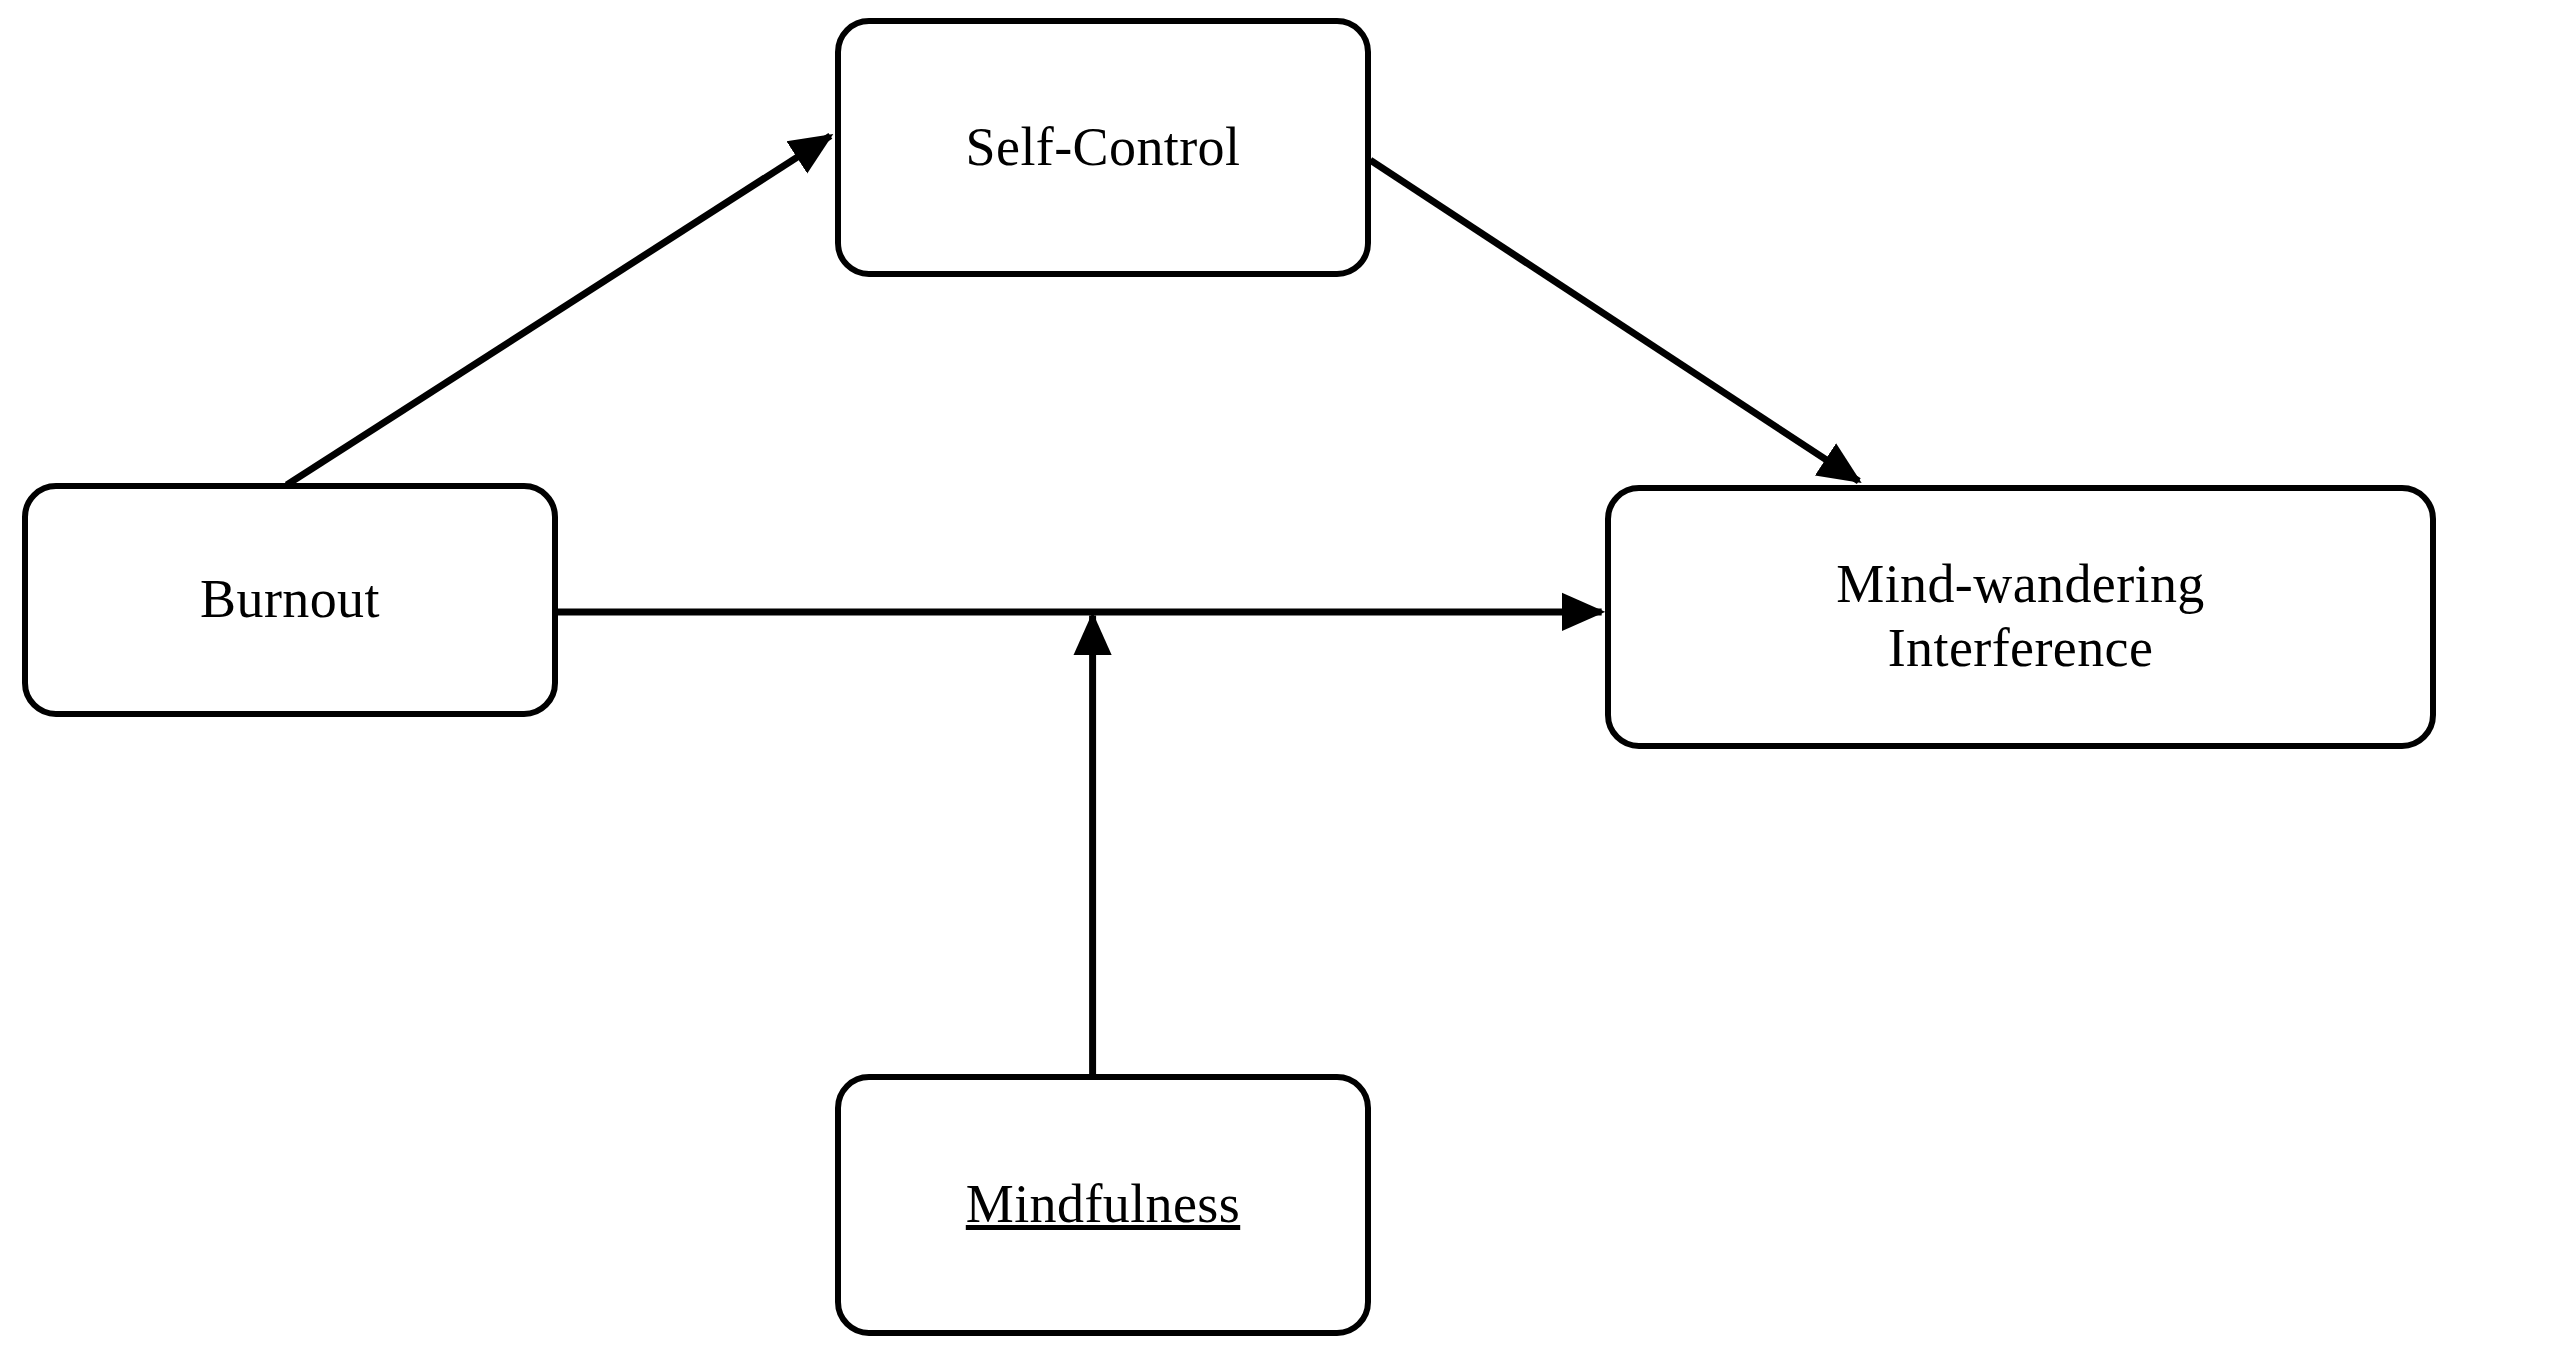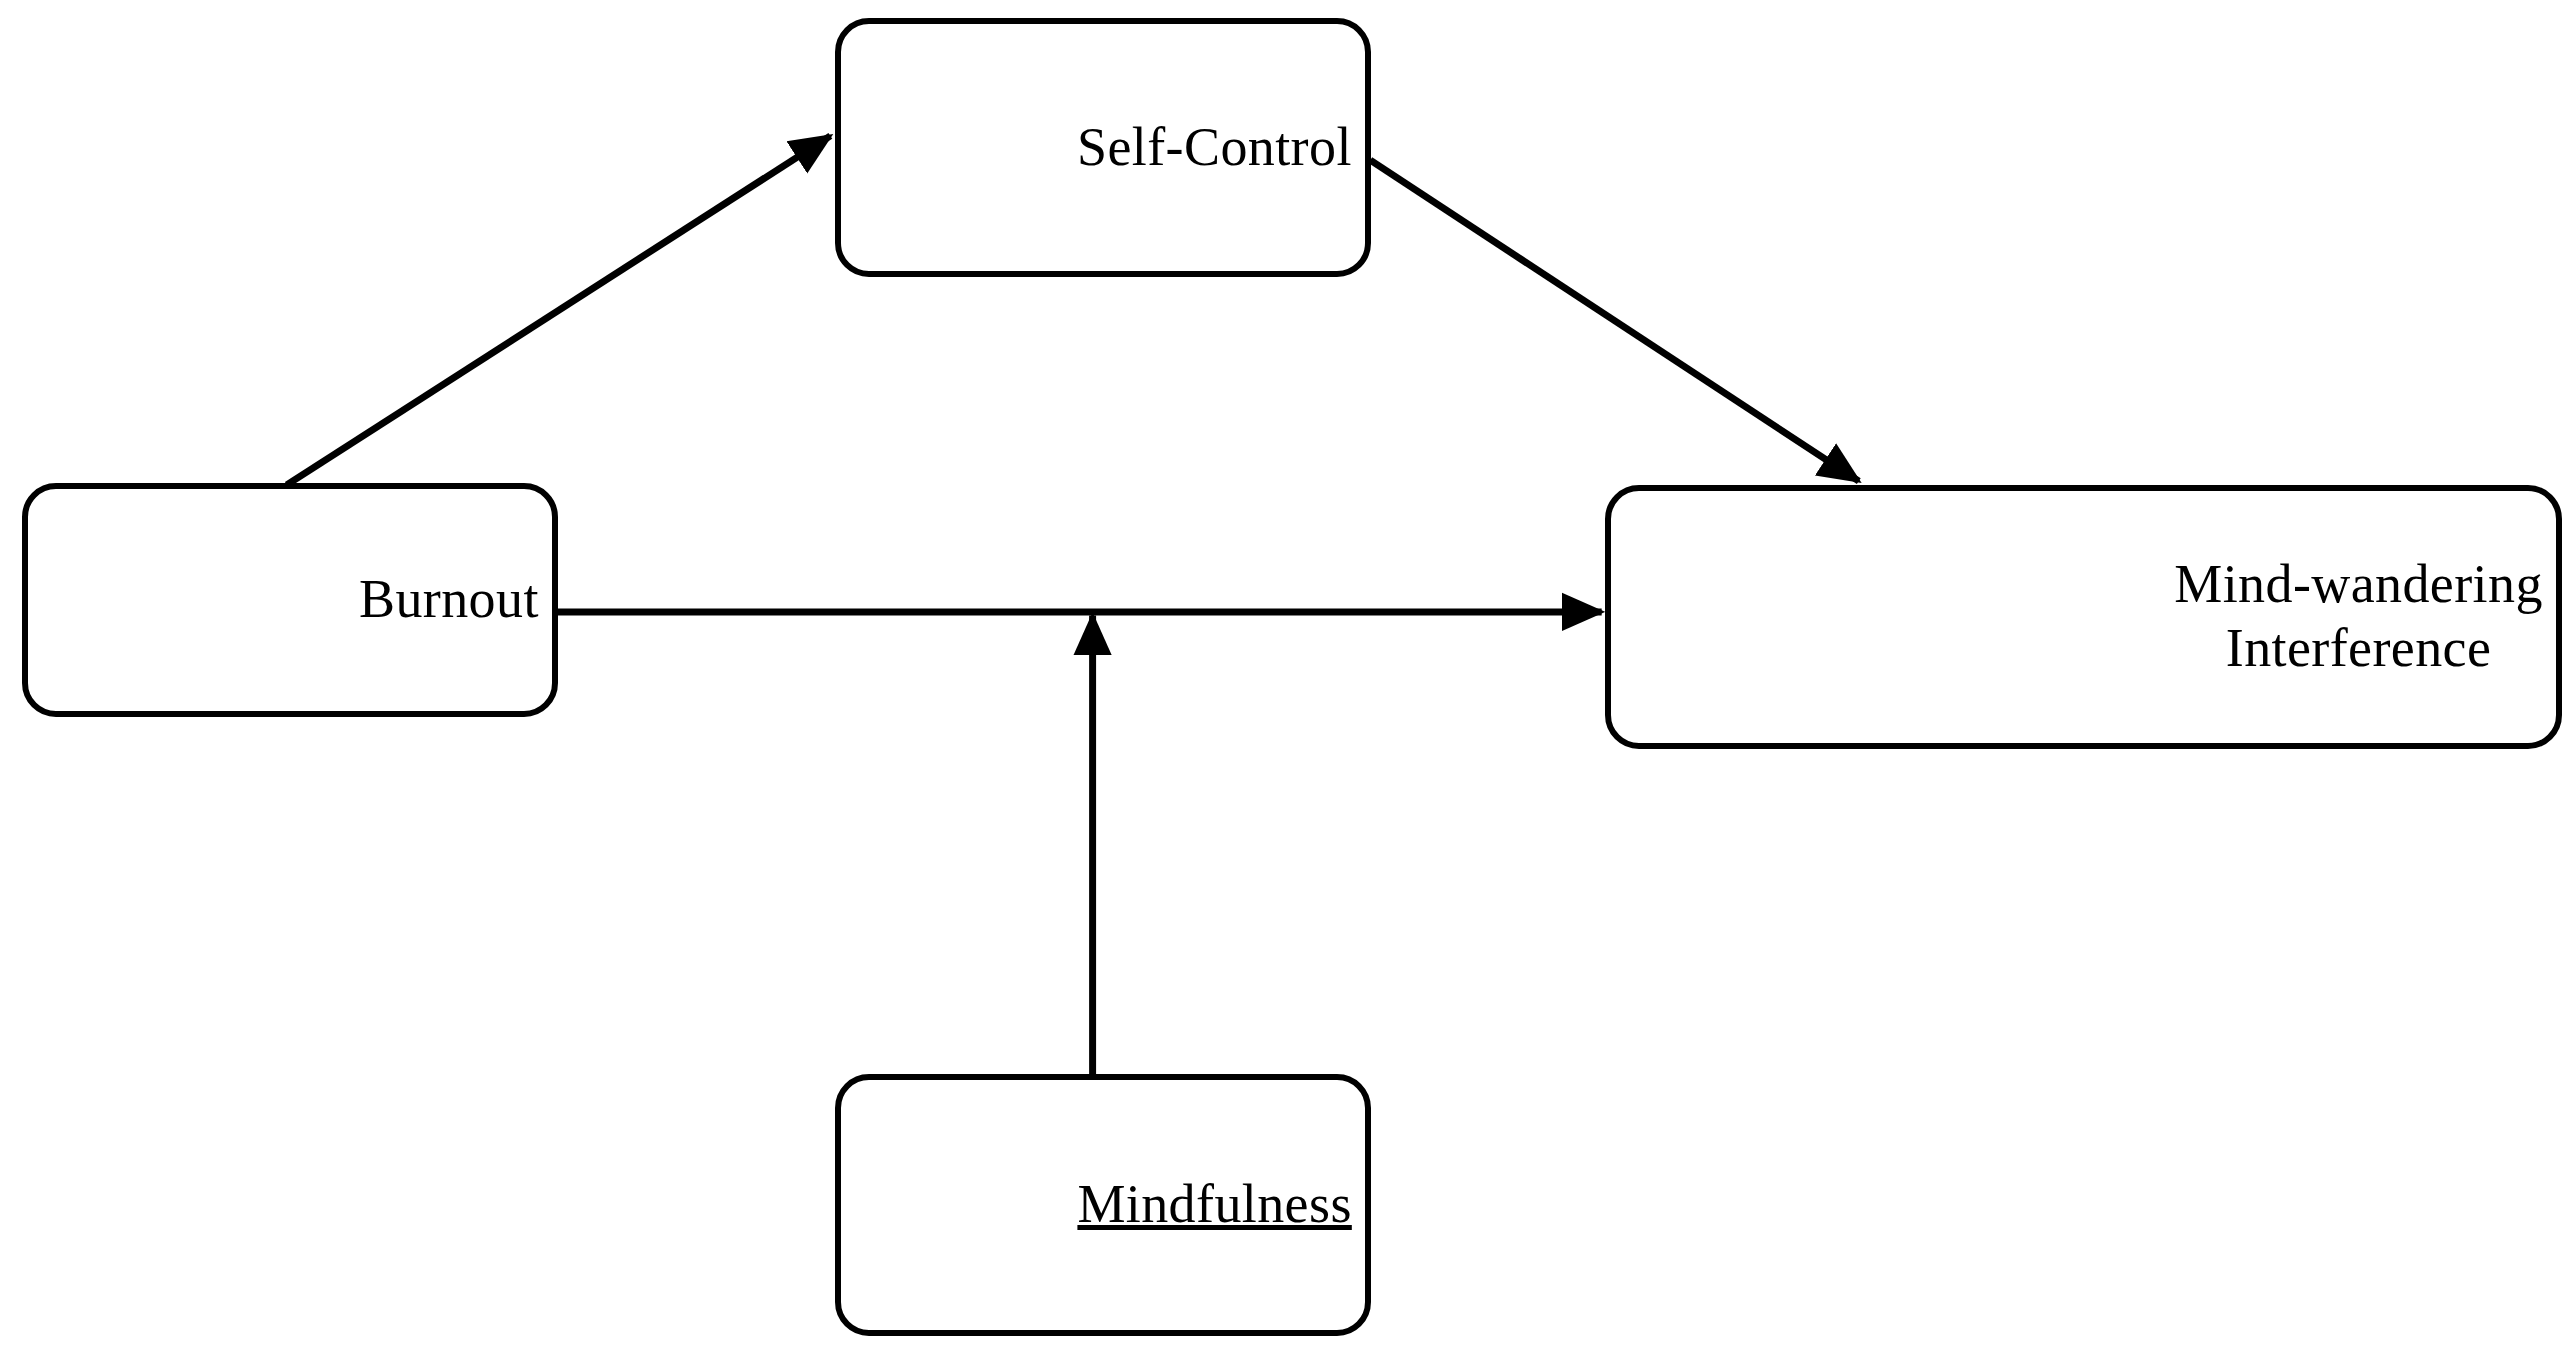--- a/index.html
+++ b/index.html
@@ -29,37 +29,37 @@
     display: block;
   }
   .node-box {
     position: absolute;
     box-sizing: border-box;
     background: #ffffff;
     border: 6.6px solid #000000;
     border-radius: 34px;
     display: flex;
     align-items: center;
-    justify-content: flex-end;
+    justify-content: center;
     text-align: center;
   }
   .node-label {
     color: #000000;
     font-family: "Liberation Serif", "DejaVu Serif", serif;
     font-size: 54px;
     line-height: 1.18;
     font-weight: 400;
     letter-spacing: 0.4px;
     white-space: pre-line;
     padding: 0 13.2px;
   }
   
   #node-self-control      { left: 835px; top: 18.4px;   width: 536px;  height: 259px; }
   #node-burnout           { left: 22px;   top: 483px;  width: 536px;  height: 234px; }
-  #node-mind-wandering    { left: 1605px; top: 485px;  width: 957px; height: 264px; }
+  #node-mind-wandering    { left: 1605px; top: 485px;  width: 831px; height: 264px; }
   #node-mindfulness       { left: 835px; top: 1074px; width: 536px;  height: 262px; text-decoration: underline; }
 </style>
 </head>
 <body>
 
 <div id="diagram-root">
 
   <svg id="diagram-svg" viewBox="0 0 3506 1850" xmlns="http://www.w3.org/2000/svg" aria-hidden="true">
     <defs>
       <marker id="arrowhead" viewBox="0 0 10 10" refX="9.2" refY="5" markerWidth="6.2" markerHeight="6.2" orient="auto-start-reverse" markerUnits="strokeWidth">

